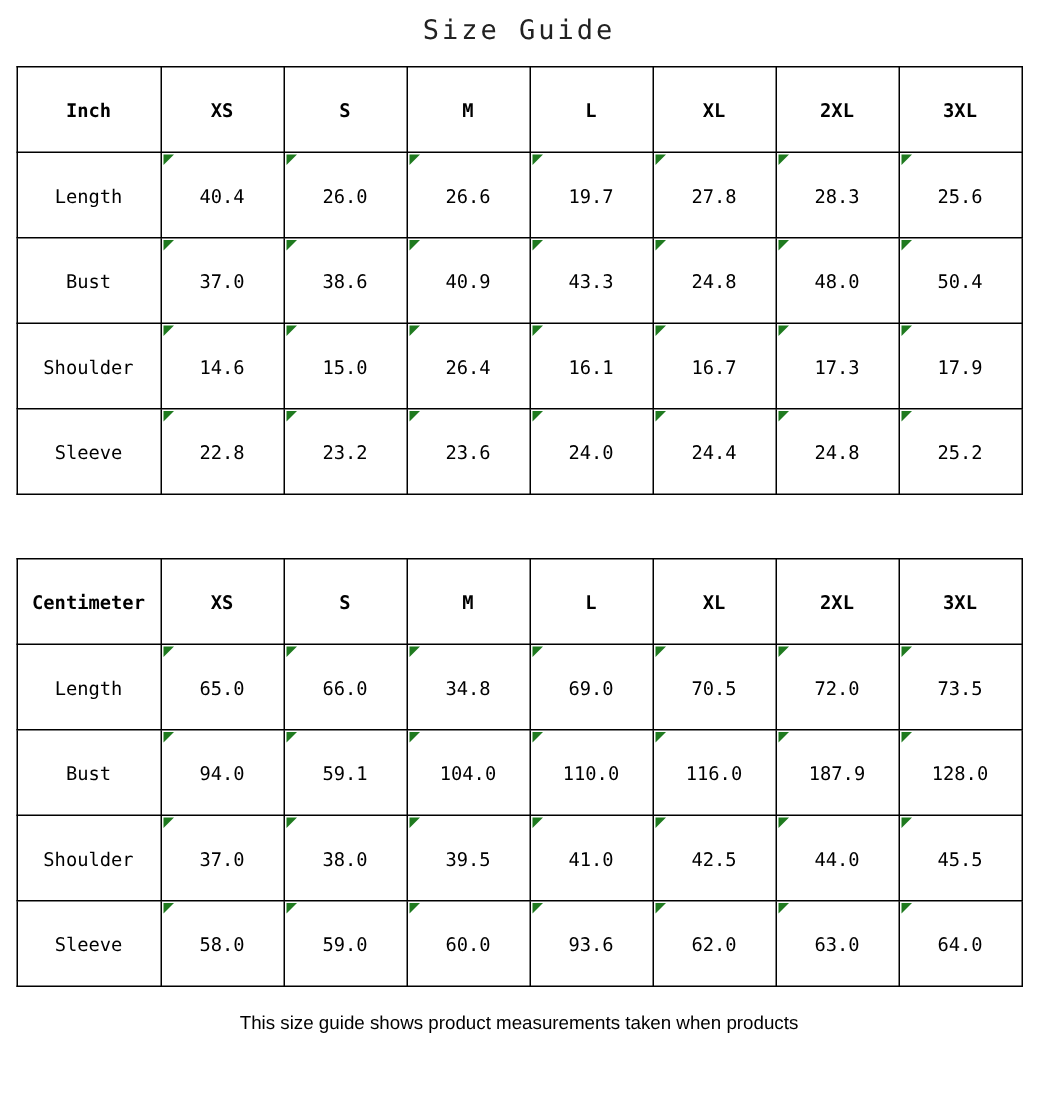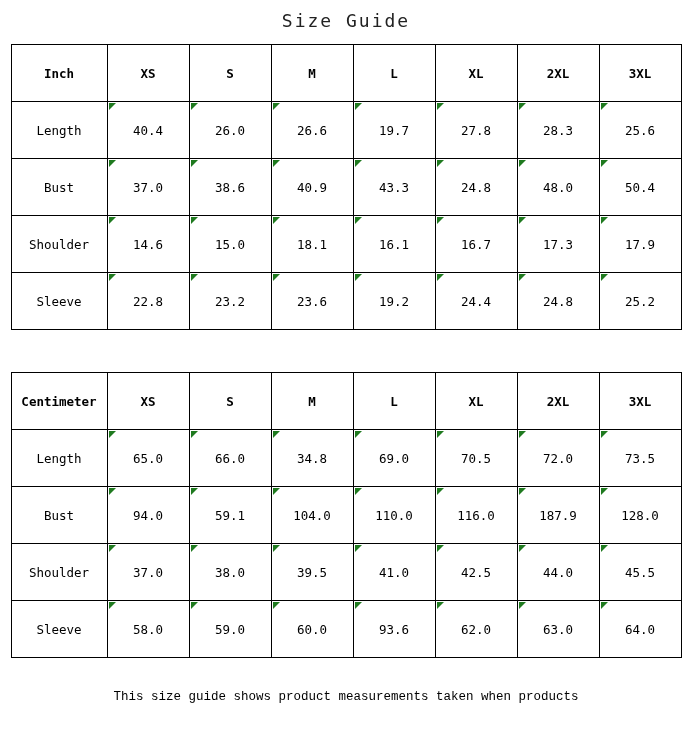--- a/index.html
+++ b/index.html
@@ -63,25 +63,25 @@
     top: 1px;
     width: 0;
     height: 0;
     border-left: 7px solid #1f7a1f;
     border-bottom: 7px solid transparent;
   }
   .gap {
     height: 42px;
   }
   .footer {
-    margin: 16px auto;
+    margin: 1px auto;
     width: 670px;
     padding-top: 14px;
     text-align: center;
-    font-family: Liberation Mono, monospace;
+    font-family: Liberation Sans, sans-serif;
     font-size: 12.5px;
     line-height: 1.5;
     color: #000000;
   }
 </style>
 </head>
 <body>
 
 <div class="page">
 
@@ -128,32 +128,32 @@
         <td class="val">40.9</td>
         <td class="val">43.3</td>
         <td class="val">24.8</td>
         <td class="val">48.0</td>
         <td class="val">50.4</td>
       </tr>
       <tr>
         <td class="rowhead">Shoulder</td>
         <td class="val">14.6</td>
         <td class="val">15.0</td>
-        <td class="val">18.1</td>
+        <td class="val">26.4</td>
         <td class="val">16.1</td>
         <td class="val">16.7</td>
         <td class="val">17.3</td>
         <td class="val">17.9</td>
       </tr>
       <tr>
         <td class="rowhead">Sleeve</td>
         <td class="val">22.8</td>
         <td class="val">23.2</td>
         <td class="val">23.6</td>
-        <td class="val">19.2</td>
+        <td class="val">24.0</td>
         <td class="val">24.4</td>
         <td class="val">24.8</td>
         <td class="val">25.2</td>
       </tr>
     </tbody>
   </table>
 
   <div class="gap"></div>
 
   <table class="size-table">

